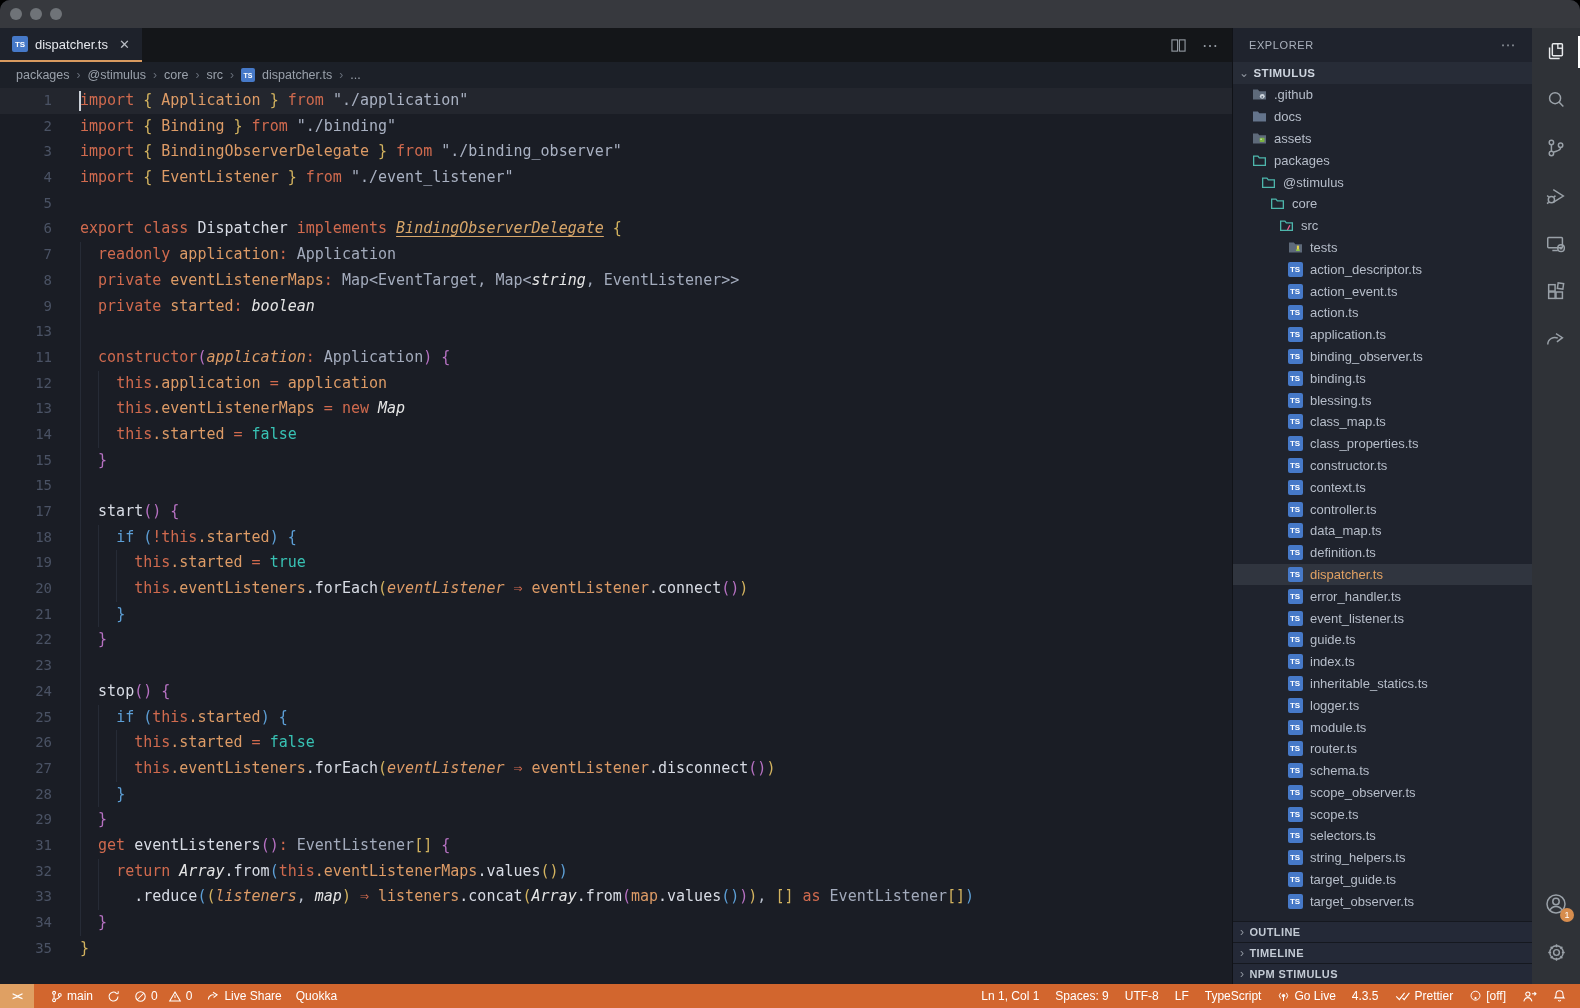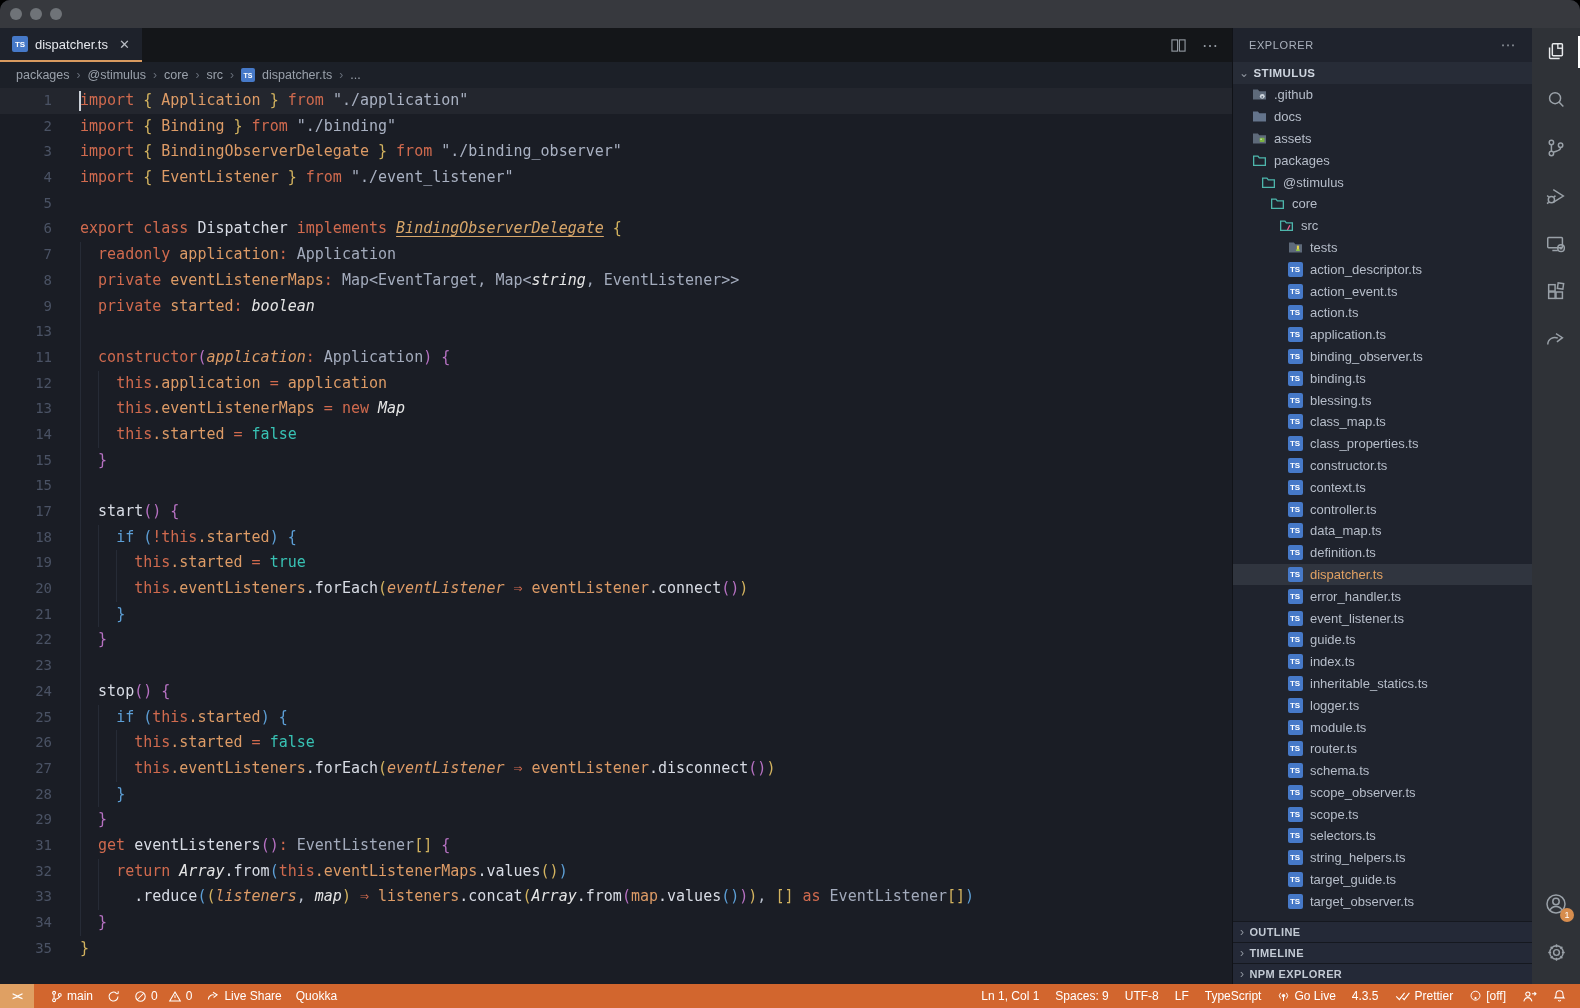--- a/index.html
+++ b/index.html
@@ -437,21 +437,21 @@
         <div class="bsec">
             <span class="chev">›</span>
             <span>OUTLINE</span>
           </div>
         <div class="bsec">
             <span class="chev">›</span>
             <span>TIMELINE</span>
           </div>
         <div class="bsec">
             <span class="chev">›</span>
-            <span>NPM EXPLORER</span>
+            <span>NPM STIMULUS</span>
           </div>
       </div>
     </div>
 
     <div class="activitybar">
       <div class="ab-item active">
         <svg width="22" height="22" viewBox="0 0 24 24" fill="none" stroke="currentColor" stroke-width="1.6">
             <path d="M8 6 h8 l0 0 v-2 h-8 z" opacity="0"></path>
             <rect x="8" y="3" width="11" height="13" rx="1"></rect>
             <path d="M5 7 v11 a1 1 0 0 0 1 1 h10"></path>

